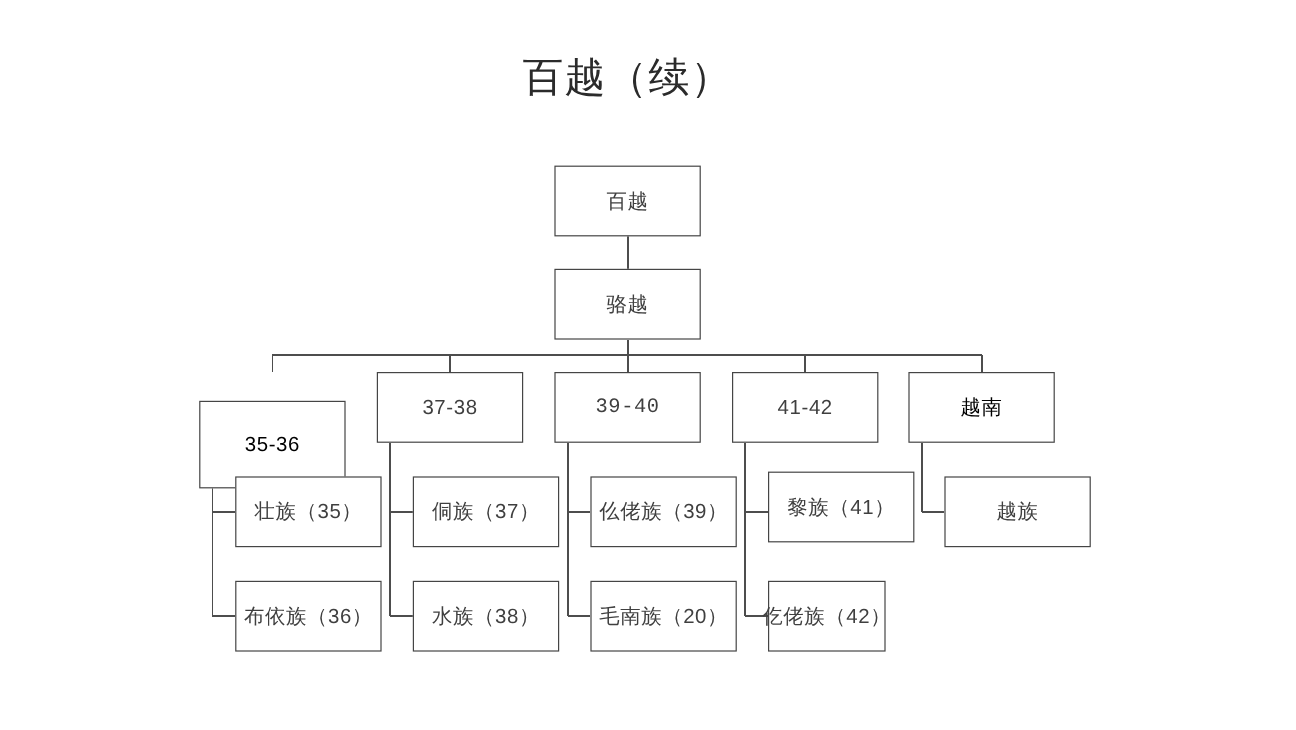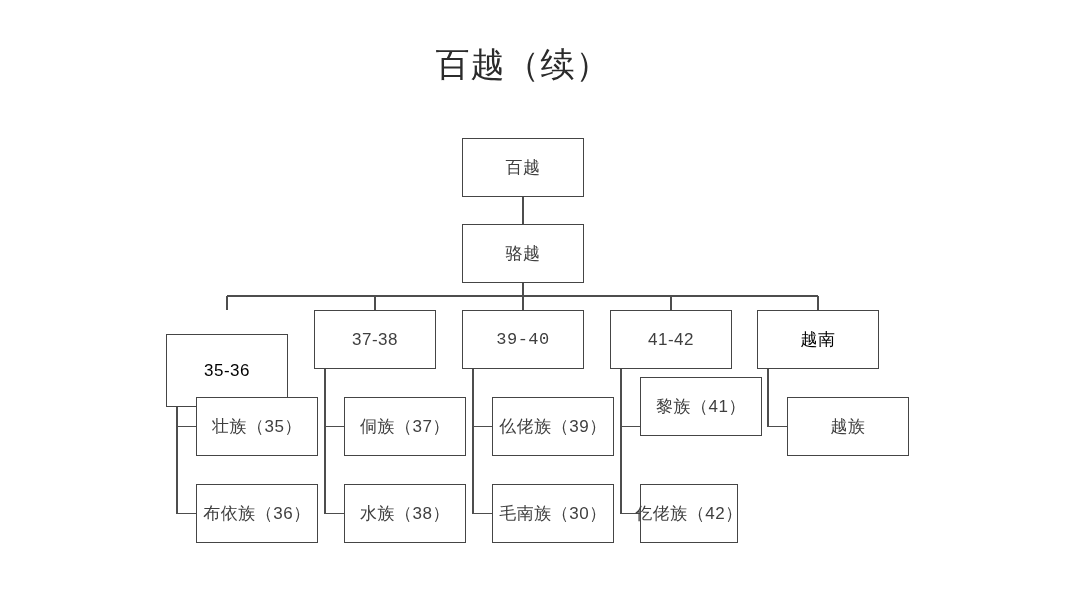--- a/index.html
+++ b/index.html
@@ -91,22 +91,22 @@
       <div class="node" style="left: 462px; top: 138px; width: 122px; height: 59px; border-color: rgb(69, 69, 69); color: rgb(63, 63, 63);">百越</div>
       <div class="node" style="left: 462px; top: 224px; width: 122px; height: 59px; border-color: rgb(69, 69, 69); color: #404040;">骆越</div>
       <div class="node" style="left: 166px; top: 310px; width: 122px; height: 73px; border-color: rgb(69, 69, 69); color: #000000; margin-top: 24px;">35-36</div>
       <div class="node" style="left: 196px; top: 397px; width: 122px; height: 59px; border-color: rgb(69, 69, 69); color: rgb(63, 63, 63);">壮族（35）</div>
       <div class="node" style="left: 196px; top: 484px; width: 122px; height: 59px; border-color: rgb(69, 69, 69); color: rgb(63, 63, 63);">布依族（36）</div>
       <div class="node" style="left: 314px; top: 310px; width: 122px; height: 59px; border-color: rgb(69, 69, 69); color: rgb(63, 63, 63);">37-38</div>
       <div class="node" style="left: 344px; top: 397px; width: 122px; height: 59px; border-color: rgb(69, 69, 69); color: rgb(63, 63, 63);">侗族（37）</div>
       <div class="node" style="left: 344px; top: 484px; width: 122px; height: 59px; border-color: rgb(69, 69, 69); color: rgb(63, 63, 63);">水族（38）</div>
       <div class="node" style="left: 462px; top: 310px; width: 122px; height: 59px; border-color: rgb(69, 69, 69); color: rgb(63, 63, 63); font-family: Liberation Mono, monospace;">39-40</div>
       <div class="node" style="left: 492px; top: 397px; width: 122px; height: 59px; border-color: rgb(69, 69, 69); color: rgb(63, 63, 63);">仫佬族（39）</div>
-      <div class="node" style="left: 492px; top: 484px; width: 122px; height: 59px; border-color: rgb(69, 69, 69); color: rgb(63, 63, 63);">毛南族（30）</div>
+      <div class="node" style="left: 492px; top: 484px; width: 122px; height: 59px; border-color: rgb(69, 69, 69); color: rgb(63, 63, 63);">毛南族（20）</div>
       <div class="node" style="left: 610px; top: 310px; width: 122px; height: 59px; border-color: rgb(69, 69, 69); color: rgb(63, 63, 63);">41-42</div>
-      <div class="node" style="left: 640px; top: 377px; width: 122px; height: 59px; border-color: rgb(69, 69, 69); color: rgb(63, 63, 63);">黎族（41）</div>
+      <div class="node" style="left: 640px; top: 393px; width: 122px; height: 59px; border-color: rgb(69, 69, 69); color: rgb(63, 63, 63);">黎族（41）</div>
       <div class="node" style="left: 640px; top: 484px; width: 98px; height: 59px; border-color: rgb(69, 69, 69); color: rgb(63, 63, 63);">仡佬族（42）</div>
       <div class="node" style="left: 757px; top: 310px; width: 122px; height: 59px; border-color: rgb(69, 69, 69); color: #000000;">越南</div>
       <div class="node" style="left: 787px; top: 397px; width: 122px; height: 59px; border-color: rgb(69, 69, 69); color: rgb(63, 63, 63);">越族</div>
     </div>
 
 
 </div>
 
 </body></html>

